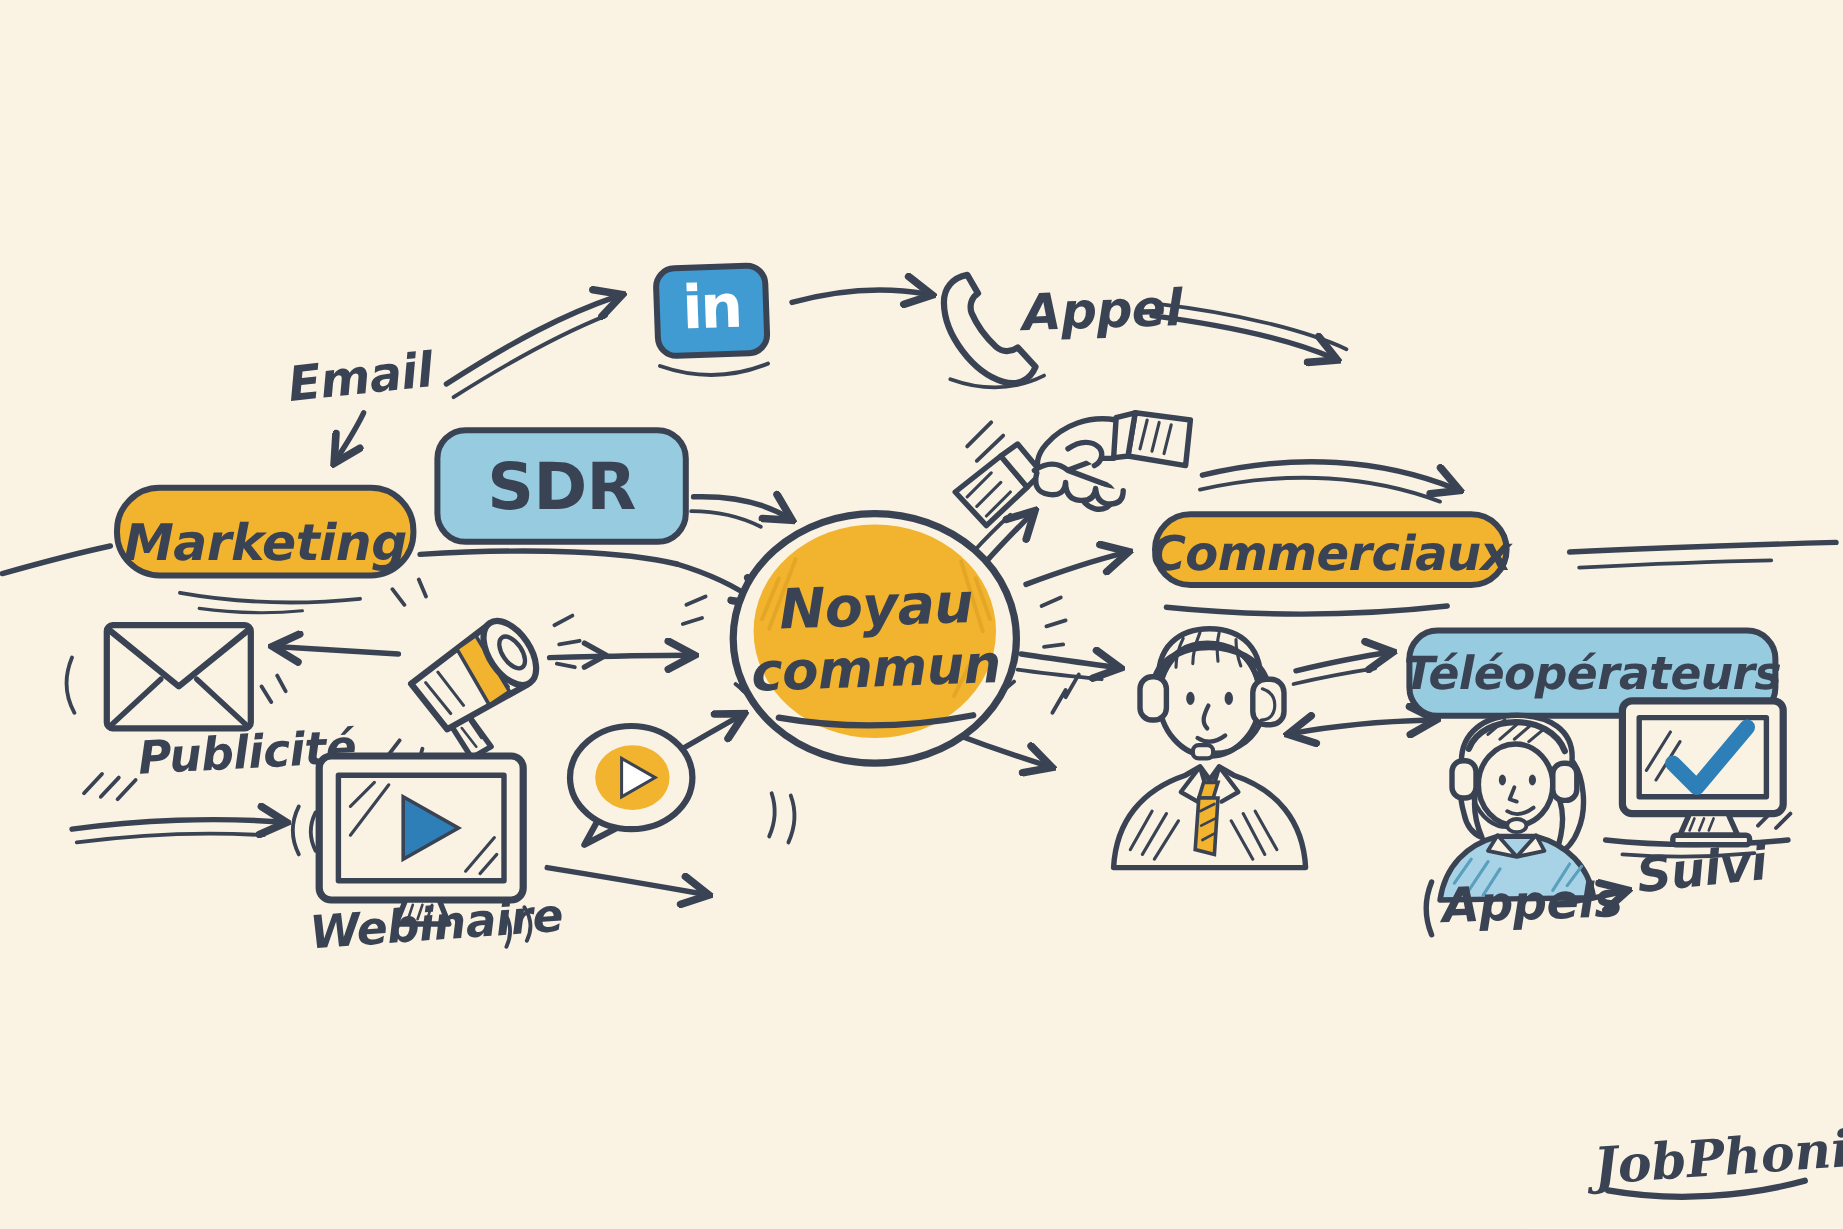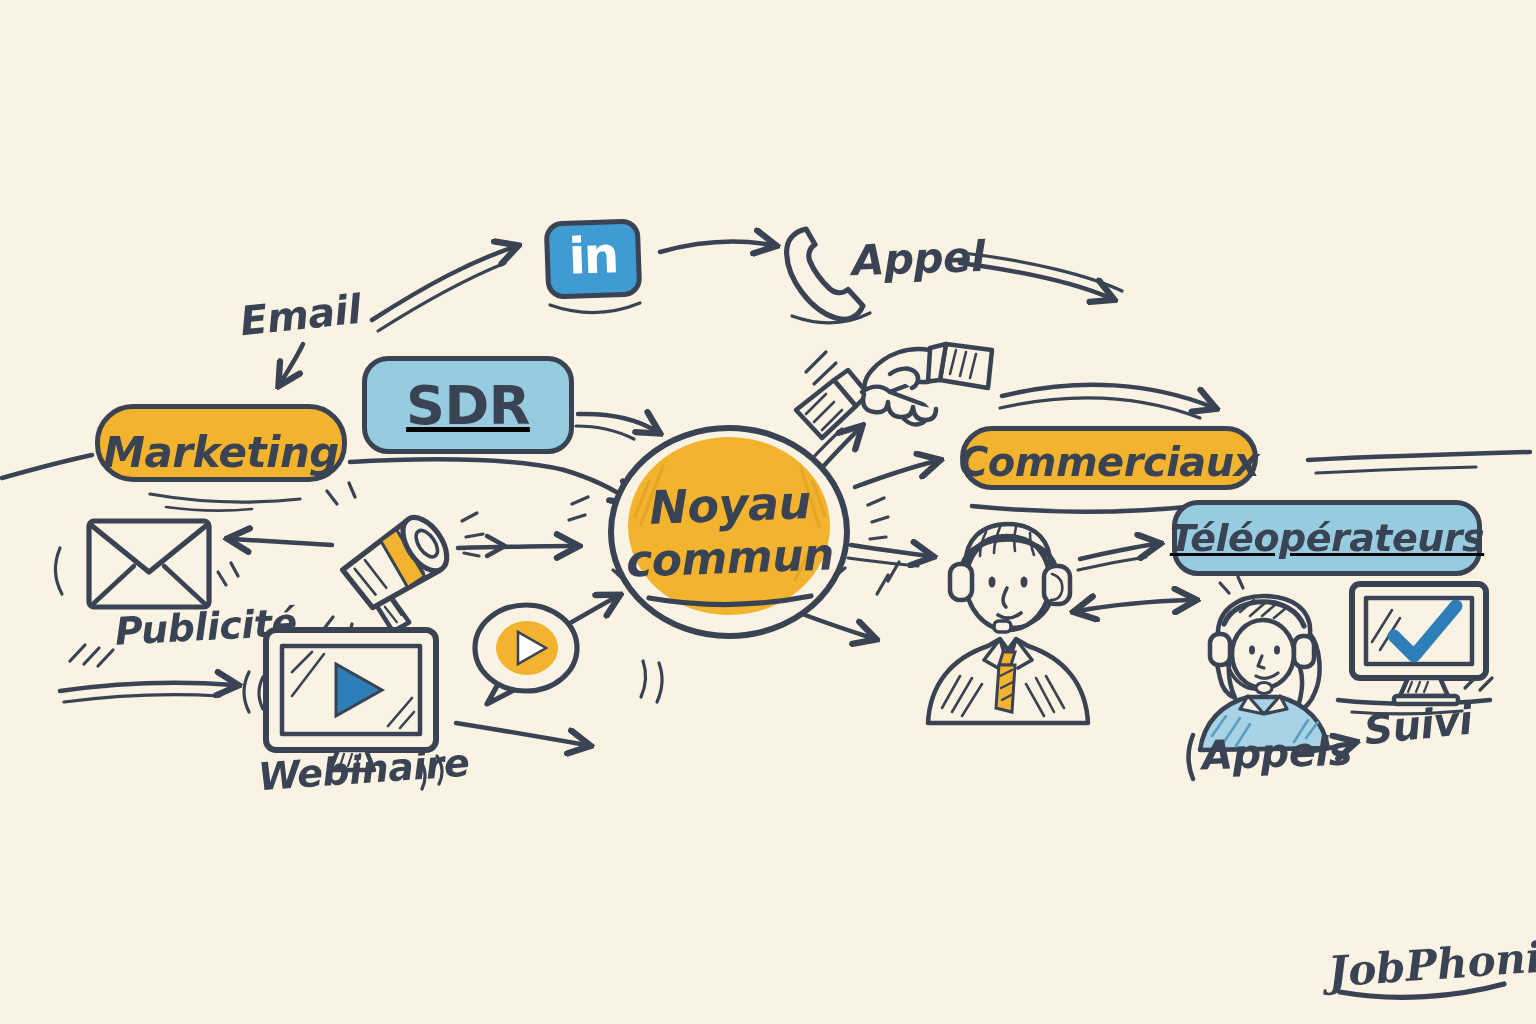--- a/index.html
+++ b/index.html
@@ -16,21 +16,21 @@
   .w4{stroke-width:4.5}.w5{stroke-width:5.2}.w6{stroke-width:6}.w12{stroke-width:11}
   .fc{fill:var(--background)} .fy{fill:var(--yellow)} .fw{fill:#FFFFFF} .fi{fill:var(--ink)}
   .fb{fill:var(--media_blue)} .fs{fill:var(--shirt_blue)}
   .hy{stroke:var(--yellow_hatch)} .hb{stroke:var(--blue_hatch)}
   .hand{position:absolute;color:var(--ink);font-weight:700;font-style:italic;
     white-space:nowrap;letter-spacing:-.5px;}
   .tag{position:absolute;border:5px solid var(--ink);display:flex;align-items:center;
     justify-content:center;box-sizing:border-box;}
   .tag .lbl{font-weight:700;font-style:italic;color:var(--ink);letter-spacing:-.5px;}
   .tag.yellow{background:var(--yellow);border-radius:38px;align-items:flex-end;}
-  .tag.blue{background:var(--light_blue);border-radius:26px;text-decoration:underline;}
+  .tag.blue{background:var(--light_blue);border-radius:26px;}
   .badge{position:absolute;background:var(--linkedin_blue);border:5px solid var(--ink);
     border-radius:18px;display:flex;align-items:center;justify-content:center;
     box-sizing:border-box;transform:rotate(-2deg);}
   .badge .in{color:#fff;font-weight:700;font-style:normal;font-size:50px;line-height:1;
     letter-spacing:-2px;padding-bottom:6px;}
   .logo{position:absolute;font-family:"DejaVu Serif",serif;font-style:italic;
     font-weight:700;color:var(--ink);transform:rotate(-4deg);}
 </style>
 </head>
 <body>
@@ -213,21 +213,21 @@
     <path class="stroke w4 fc" d="M 138,10 C 116,6 94,14 80,30 C 72,39 70,49 76,55 C 81,60 89,59 95,53 L 124,42 L 136,42 Z"></path>
     <path class="stroke w4 fc" d="M 98,34 C 108,27 118,27 124,33 C 128,38 126,45 120,48"></path>
     <path class="stroke w4 fc" d="M 70,52 C 80,45 90,45 98,52 L 130,64 C 138,68 138,78 130,83 C 124,86 117,84 112,79"></path>
     <path class="stroke w4 fc" d="M 72,54 q -4,16 10,18 q 13,2 14,-10 q 0,14 12,15 q 12,1 13,-10 q 1,13 12,13 q 11,0 11,-11"></path>
   </svg>
 
   <div class="tag yellow" style="left:960px;top:426px;width:298px;height:64px">
     <span class="lbl" style="font-size:40px">Commerciaux</span>
   </div>
 
-  <div class="tag blue" style="left:1172px;top:500px;width:310px;height:76px">
+  <div class="tag blue" style="left:1172px;top:523px;width:310px;height:76px">
     <span class="lbl" style="font-size:38px">Téléopérateurs</span>
   </div>
 
   <svg style="left:908px;top:508px" width="200" height="215" viewBox="0 0 200 215">
     <path class="stroke w4 fc" d="M 20,215 C 22,176 44,150 80,138 L 92,131 L 100,142 L 108,131 L 120,138 C 156,150 178,176 180,215 Z"></path>
     <path class="stroke w25" d="M 34,200 L 52,168 M 44,204 L 64,170 M 54,208 L 74,176 M 146,204 L 128,170 M 156,200 L 138,168 M 136,208 L 118,176"></path>
     <path class="stroke w35" d="M 92,131 L 76,152 L 90,160 M 108,131 L 124,152 L 110,160 M 92,131 L 100,158 M 108,131 L 100,158"></path>
     <polygon class="fy" stroke="var(--ink)" stroke-width="3" points="95,144 107,144 103,157 91,157"></polygon>
     <polygon class="fy" stroke="var(--ink)" stroke-width="3" points="91,157 107,157 104,204 88,200"></polygon>
     <path class="stroke w2" d="M 92,168 L 104,162 M 93,180 L 105,174 M 94,192 L 105,186"></path>

